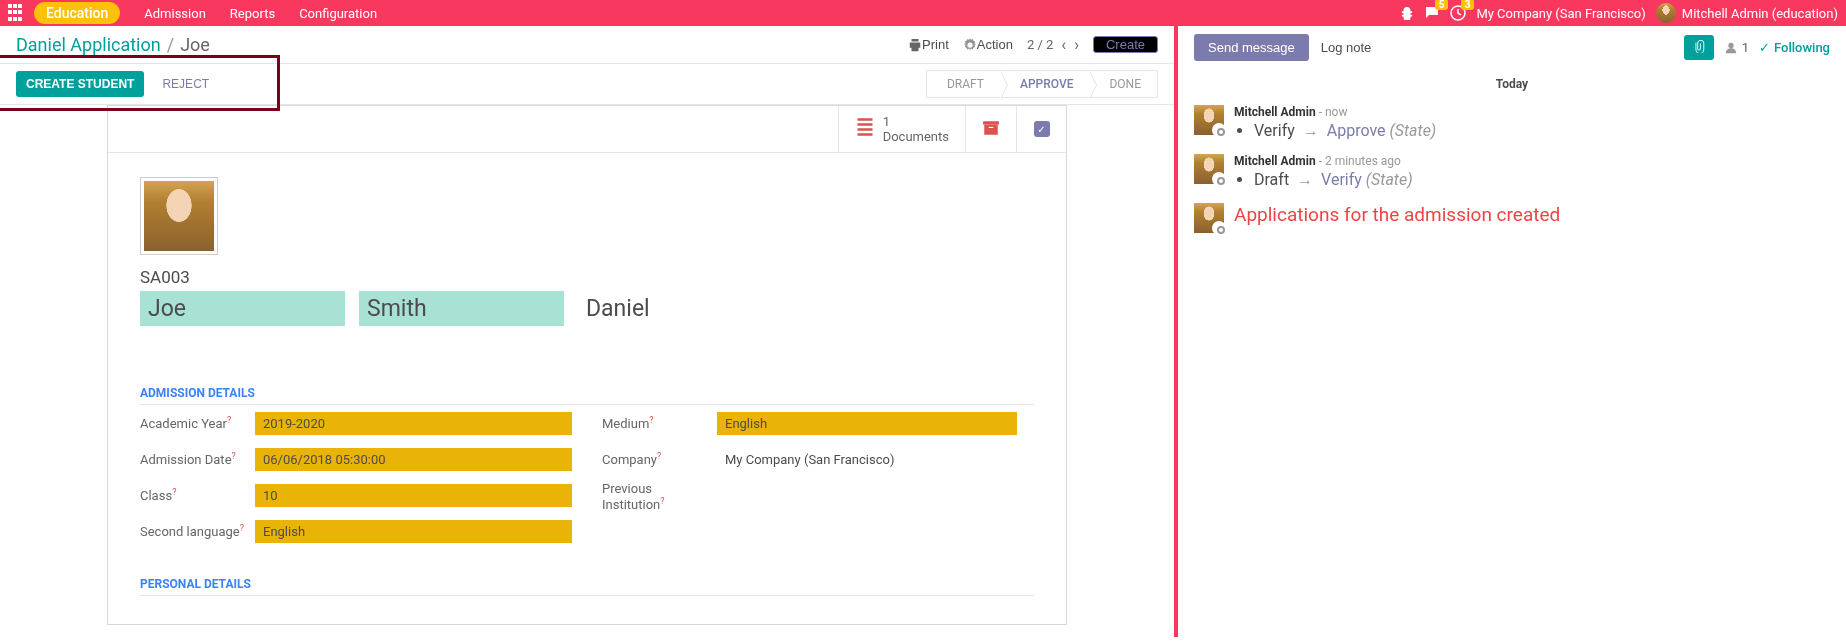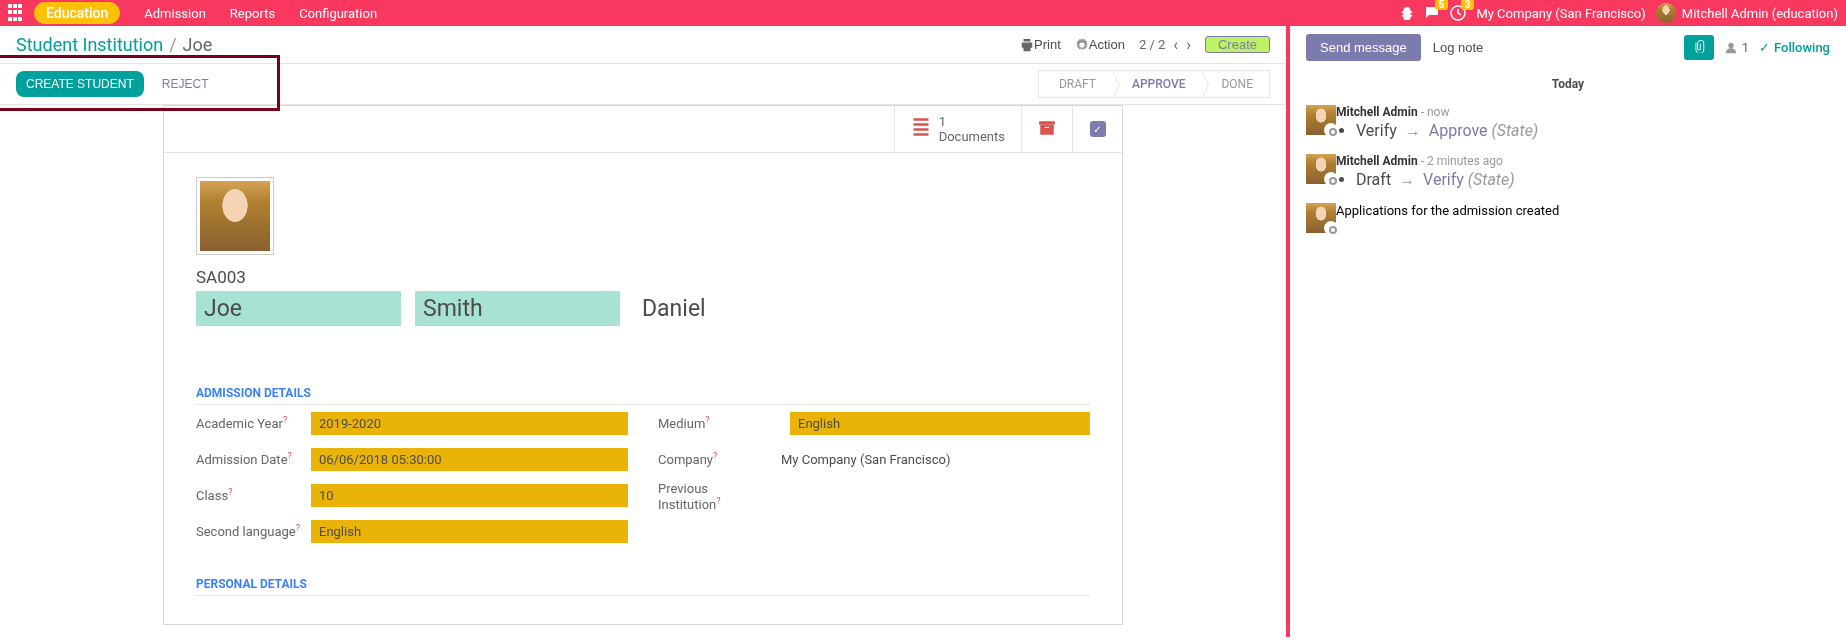--- a/index.html
+++ b/index.html
@@ -16,39 +16,39 @@
     .nav-icon { position: relative; cursor: pointer; display: flex; align-items: center; }
     .nav-icon svg { fill: #fff; }
     .badge { position: absolute; top: -6px; right: -8px; background: #ffc107; color: #fff; font-size: 10px; padding: 0 4px; border-radius: 3px; font-weight: bold; }
     .company-name { color: #fff; font-size: 13px; cursor: pointer; }
     .user-section { display: flex; align-items: center; gap: 6px; cursor: pointer; }
     .user-avatar-nav { width: 20px; height: 20px; border-radius: 50%; background: #ddd; overflow: hidden; }
     
     
     .main-wrapper { display: flex; height: calc(100vh - 31px); }
     .main-content { flex: 1; border-right: 4px solid #f9385f; overflow: auto; }
-    .chatter { width: 556px; background: #fff; overflow: auto; }
+    .chatter { width: 668px; background: #fff; overflow: auto; }
     
     
     .control-panel { padding: 8px 16px; display: flex; align-items: center; justify-content: space-between; }
     .breadcrumb { font-size: 18px; display: flex; align-items: center; gap: 6px; }
     .breadcrumb a { color: #00a09d; text-decoration: none; cursor: pointer; }
     .breadcrumb .sep { color: #999; }
     .breadcrumb .current { color: #666; }
     .cp-right { display: flex; align-items: center; gap: 14px; }
     .cp-btn { background: none; border: none; cursor: pointer; font-size: 13px; color: #4c4c4c; display: flex; align-items: center; gap: 0; }
     .pager { display: flex; align-items: center; gap: 8px; color: #666; }
     .pager-arrow { cursor: pointer; color: #666; font-size: 16px; }
-    .create-btn { border: 1px solid #7c7bad; color: #7c7bad; background: #bef264; padding: 0 12px; border-radius: 3px; cursor: pointer; font-size: 13px; }
+    .create-btn { border: 1px solid #7c7bad; color: #7c7bad; background: #000000; padding: 0 12px; border-radius: 3px; cursor: pointer; font-size: 13px; }
     
     
     .status-bar { border-top: 1px solid #e5e5e5; border-bottom: 1px solid #e5e5e5; padding: 6px 16px; display: flex; align-items: center; justify-content: space-between; position: relative; }
     .status-buttons { display: flex; gap: 8px; }
     .btn-highlight-area { border: 3px solid #7a0019; padding: 6px 10px; margin: -6px -10px; position: absolute; left: 2px; top: -3px; height: 56px; width: 288px; pointer-events: none; }
-    .btn-primary { background: #00a09d; color: #fff; border: none; padding: 6px 10px; border-radius: 8px; cursor: pointer; font-size: 12px; font-weight: 400; }
+    .btn-primary { background: #00a09d; color: #fff; border: none; padding: 6px 10px; border-radius: 3px; cursor: pointer; font-size: 12px; font-weight: 700; }
     .btn-secondary { background: none; border: none; color: #7c7bad; padding: 6px 10px; cursor: pointer; font-size: 12px; }
     .status-arrows { display: flex; align-items: stretch; height: 28px; }
     .status-step { padding: 0 16px 0 20px; display: flex; align-items: center; color: #999; font-size: 12px; position: relative; border-top: 1px solid #e5e5e5; border-bottom: 1px solid #e5e5e5; }
     .status-step:first-child { border-left: 1px solid #e5e5e5; }
     .status-step::after { content: ''; position: absolute; right: -7px; top: 0; width: 0; height: 0; border-top: 14px solid transparent; border-bottom: 14px solid transparent; border-left: 7px solid #fff; z-index: 2; }
     .status-step::before { content: ''; position: absolute; right: -8px; top: 0; width: 0; height: 0; border-top: 14px solid transparent; border-bottom: 14px solid transparent; border-left: 7px solid #e5e5e5; z-index: 1; }
     .status-step.active { color: #7c7bad; font-weight: 500; }
     .status-step:last-child::after, .status-step:last-child::before { display: none; }
     .status-step:last-child { border-right: 1px solid #e5e5e5; }
     
@@ -67,47 +67,47 @@
     .avatar-box { width: 78px; height: 78px; border: 1px solid #ccc; padding: 3px; margin-bottom: 12px; }
     .avatar-img { width: 100%; height: 100%; background: linear-gradient(135deg, #f0e0c0 0%, #e8d0a0 40%, #c0a070 60%, #b09060 100%); position: relative; overflow: hidden; }
     .student-code { font-size: 17px; margin-bottom: 4px; }
     .name-row { display: flex; gap: 14px; margin-bottom: 60px; }
     .name-field { background: #a7e2d4; padding: 4px 8px; font-size: 23px; min-width: 205px; }
     .name-field.middle { background: transparent; }
     
     .section-title { color: #3b82f6; font-size: 12px; font-weight: bold; margin-bottom: 4px; padding-bottom: 4px; border-bottom: 1px solid #e5e5e5; }
     .details-grid { display: flex; gap: 30px; margin-bottom: 24px; }
     .details-col { flex: 1; }
-    .detail-row { display: flex; align-items: center; margin-bottom: 8px; min-height: 28px; justify-content: space-between; }
+    .detail-row { display: flex; align-items: center; margin-bottom: 8px; min-height: 28px; }
     .detail-label { width: 115px; font-size: 13px; color: #666; position: relative; }
     .detail-label .req { color: #d9534f; font-size: 9px; vertical-align: super; }
     .detail-value { flex: 1; padding: 4px 8px; font-size: 13px; }
     .detail-value.filled { background: #eab308; max-width: 330px; }
     .detail-value.plain { background: transparent; }
     
     
     .chatter-header { display: flex; align-items: center; padding: 8px 16px; gap: 12px; }
     .send-msg-btn { background: #7c7bad; color: #fff; border: none; padding: 6px 14px; border-radius: 3px; cursor: pointer; font-size: 13px; font-weight: 500; }
     .log-note-btn { background: none; border: none; cursor: pointer; font-size: 13px; color: #4c4c4c; }
     .chatter-header-right { margin-left: auto; display: flex; align-items: center; gap: 10px; }
     .attach-btn { background: #00a09d; color: #fff; padding: 4px 8px; border-radius: 3px; cursor: pointer; }
     .followers { display: flex; align-items: center; gap: 4px; color: #666; cursor: pointer; }
     .following { color: #00a09d; display: flex; align-items: center; gap: 4px; cursor: pointer; font-size: 13px; font-weight: 500; }
     
     .msg-date-sep { text-align: center; font-weight: bold; font-size: 12px; padding: 8px 0; }
     
-    .message { display: flex; padding: 6px 16px; }
+    .message { display: flex; gap: 10px; padding: 6px 16px; }
     .msg-avatar { width: 30px; height: 30px; border-radius: 50%; background: #ddd; position: relative; flex-shrink: 0; }
     .msg-avatar::after { content: ''; position: absolute; bottom: -2px; right: -2px; width: 10px; height: 10px; border: 2px solid #fff; border-radius: 50%; background: #fff; }
     .msg-avatar .status-dot { position: absolute; bottom: -1px; right: -1px; width: 8px; height: 8px; border: 2px solid #999; border-radius: 50%; background: #fff; z-index: 1; }
     .msg-body { flex: 1; }
     .msg-header { font-size: 12px; margin-bottom: 2px; }
     .msg-author { font-weight: bold; color: #333; }
     .msg-time { color: #999; }
-    .msg-content { font-size: 13px; color: #000000; }
+    .msg-content { font-size: 19px; color: #ef4444; }
     .msg-tracking { list-style: disc; padding-left: 20px; font-size: 16px; }
     .msg-tracking li { margin-bottom: 2px; }
     .track-arrow { color: #999; margin: 0 4px; }
     .track-new { color: #7c7bad; cursor: pointer; }
     .track-field { color: #999; font-style: italic; }
     
     .avatar-face { width: 100%; height: 100%; background: radial-gradient(ellipse at 50% 35%, #f4d4b4 0%, #f4d4b4 25%, transparent 26%), linear-gradient(180deg, #d4a454 0%, #b08030 30%, #8b6030 100%); }
   </style>
 </head>
 <body>
@@ -157,21 +157,21 @@
       <span>Mitchell Admin (education)</span>
     </div>
   </div>
 </div>
 
 <div class="main-wrapper">
   <div class="main-content">
 
     <div class="control-panel">
       <div class="breadcrumb">
-        <a>Student Institution</a>
+        <a>Daniel Application</a>
         <span class="sep">/</span>
         <span class="current">Joe</span>
       </div>
       <div class="cp-right">
         <button class="cp-btn">
           <svg width="14" height="14" viewBox="0 0 16 16">
               <path fill="#666" d="M4 1h8v3H4zM2 5h12v6h-2v4H4v-4H2zM5 10h6v4H5z"></path>
             </svg>
           <span>Print</span>
         </button>

